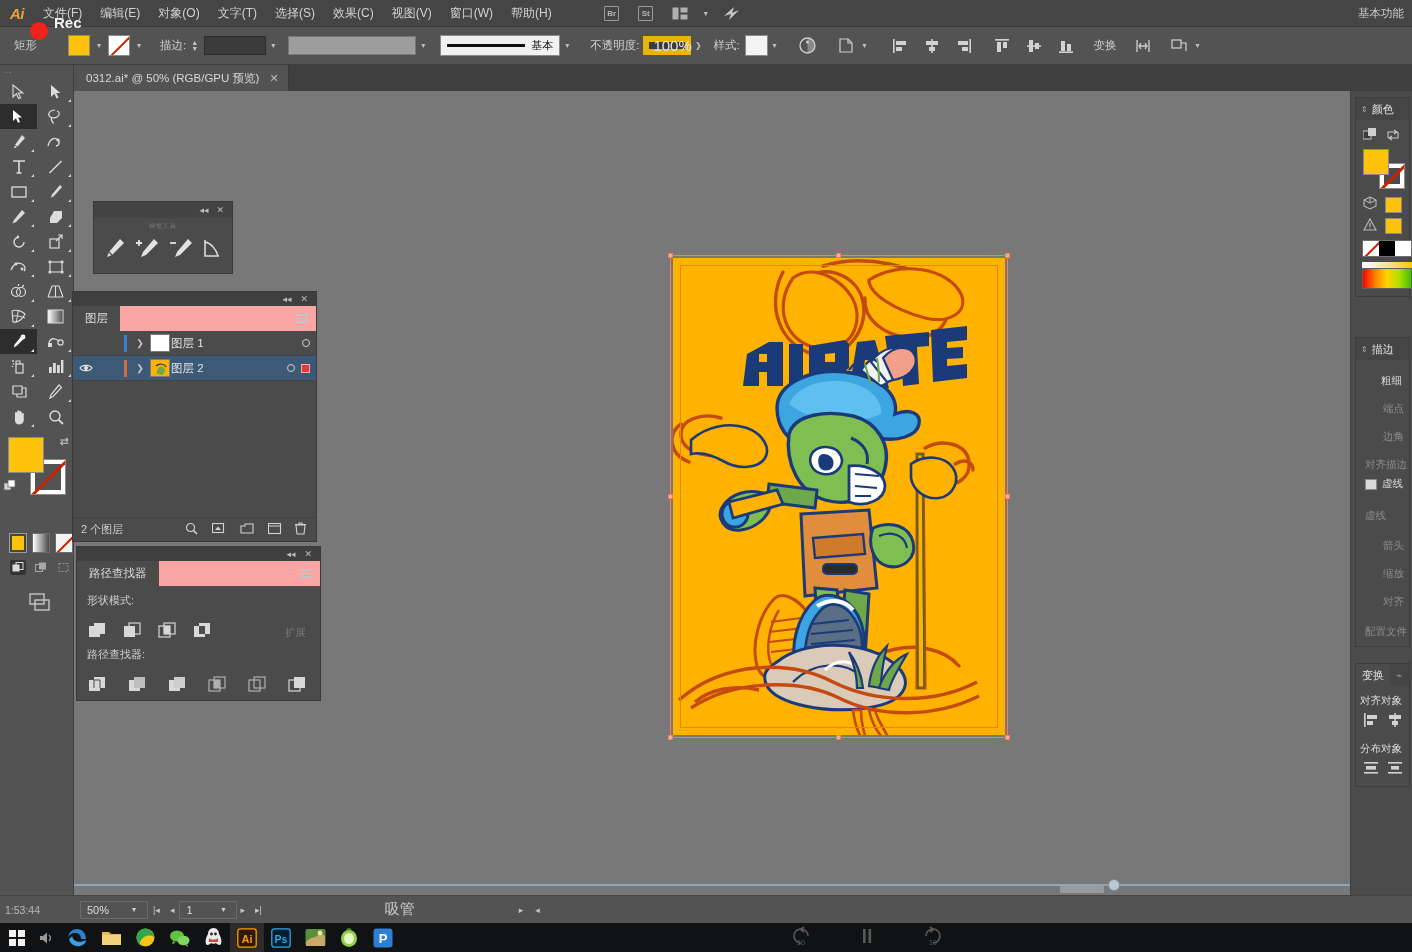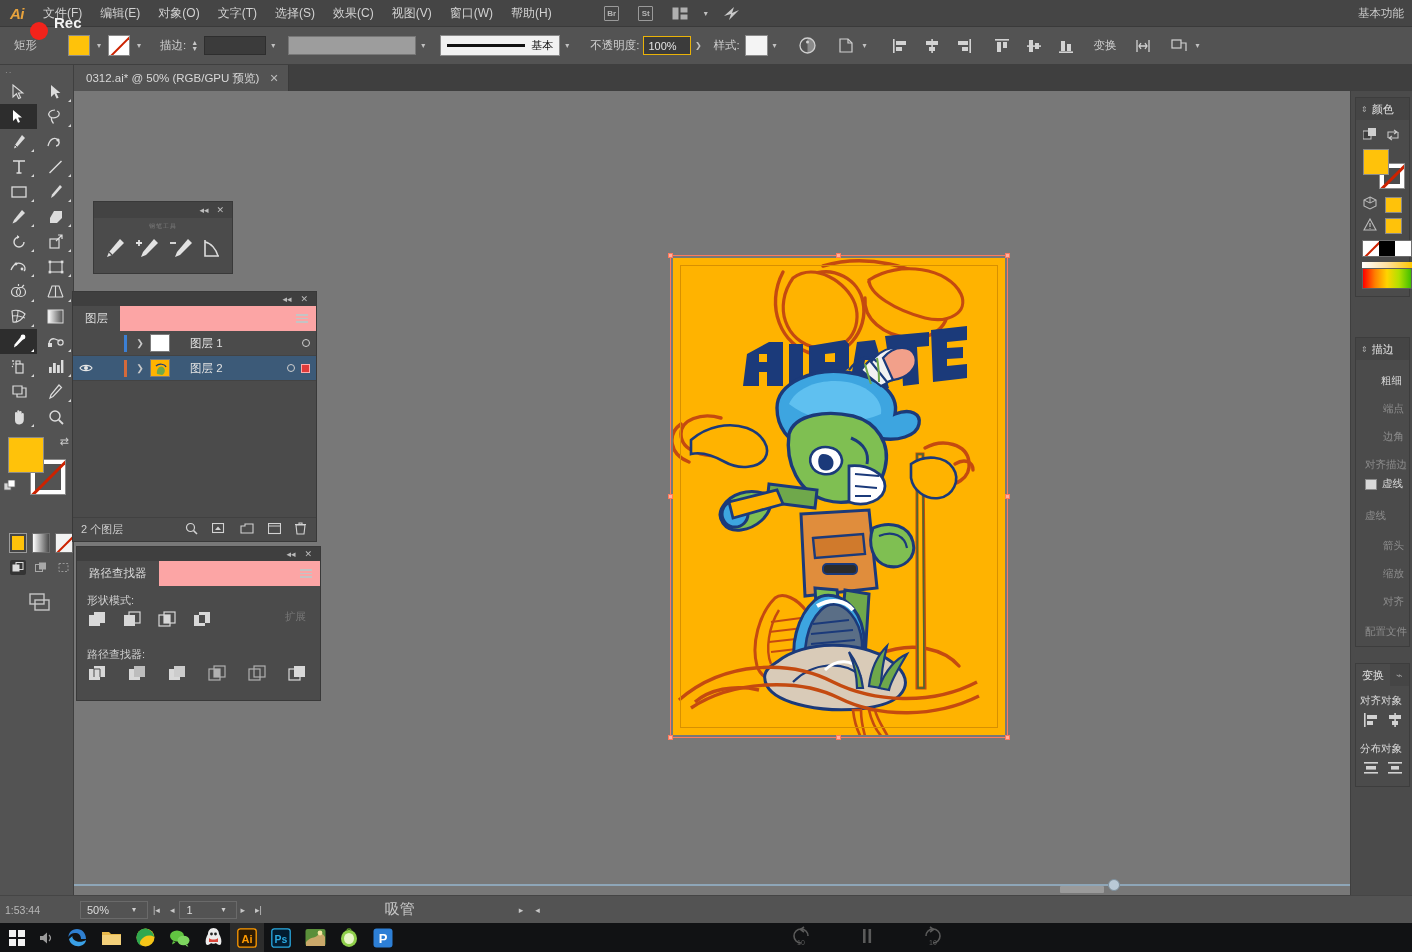--- a/index.html
+++ b/index.html
@@ -87,22 +87,22 @@
   .inp-grey {
     height: 19px; background: #9d9d9d; border: 1px solid #777;
   }
   .brush-box {
     height: 21px; background: #f1f1f1; border: 1px solid #8a8a8a;
     display: flex; align-items: center; padding: 0 6px; gap: 6px;
   }
   .brush-line { width: 78px; height: 3px; background: #111; }
   .brush-txt { font-size: 11px; color: #111; }
   .opacity-inp {
-    width: 48px; height: 19px; background: #3b3b3b; border: 1px solid #eab308;
-    color: #e4e4e4; font-size: 11px; padding: 0 4px; display: flex;
+    width: 48px; height: 19px; background: #3b3b3b; border: 6px solid #eab308;
+    color: #e4e4e4; font-size: 15px; padding: 0 4px; display: flex;
     align-items: center;
   }
   .style-box {
     width: 23px; height: 21px; background: #f4f4f4; border: 1px solid #8a8a8a;
   }
   .cb-icon {
     width: 24px; height: 24px; display: flex; align-items: center;
     justify-content: center; color: #cfcfcf;
   }
 
@@ -269,21 +269,21 @@
   .lock-col { width: 22px; }
   .bar-col { width: 10px; display: flex; justify-content: center; }
   .cbar { width: 3px; height: 17px; }
   .arrow-col {
     width: 20px; display: flex; justify-content: center; color: #c9c9c9;
     font-size: 9px;
   }
   .thumb {
     width: 20px; height: 18px; border: 1px solid #7b7b7b; overflow: hidden;
   }
-  .lay-name { padding-left: 20px; flex: 1; }
+  .lay-name { padding-left: 1px; flex: 1; }
   .lay-right {
     display: flex; align-items: center; gap: 6px; padding-right: 6px;
   }
   .circ-o {
     width: 8px; height: 8px; border: 1.4px solid #cfcfcf; border-radius: 50%;
   }
   .sel-sq { width: 9px; height: 9px; background: #e03a3a; border: 1px solid #ffaaaa; }
   .lay-foot {
     position: absolute; left: 0; right: 0; bottom: 0; height: 24px;
     background: #4b4b4b; display: flex; align-items: center;
@@ -294,21 +294,21 @@
     margin-left: auto; display: flex; gap: 14px; padding-right: 10px;
     color: #d2d2d2;
   }
 
   
   .pathfinder { left: 76px; top: 546px; width: 245px; height: 155px; }
   .pf-label {
     font-size: 11px; color: #cfcfcf; padding: 7px 0 2px 10px;
   }
   .pf-row {
-    display: flex; align-items: flex-start; padding-left: 10px; gap: 14px;
+    display: flex; align-items: flex-end; padding-left: 10px; gap: 14px;
     height: 30px;
   }
   .pf-btn {
     width: 21px; height: 19px; display: flex; align-items: center;
     justify-content: center;
   }
   .pf-expand {
     margin-left: auto; margin-right: 14px; font-size: 10.5px; color: #777;
   }
 

